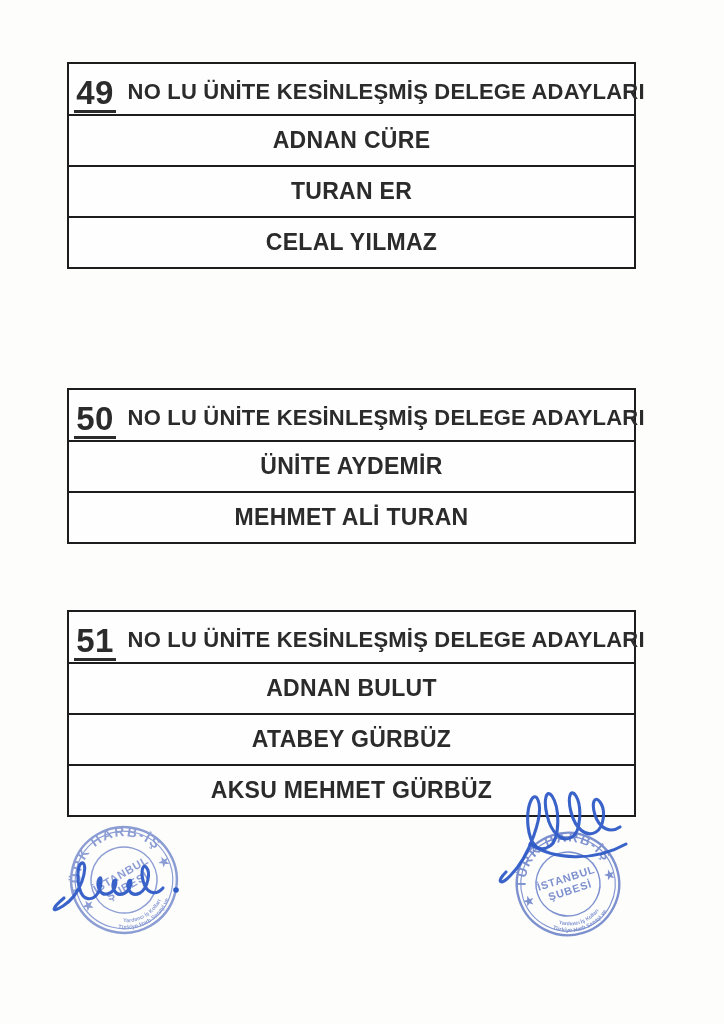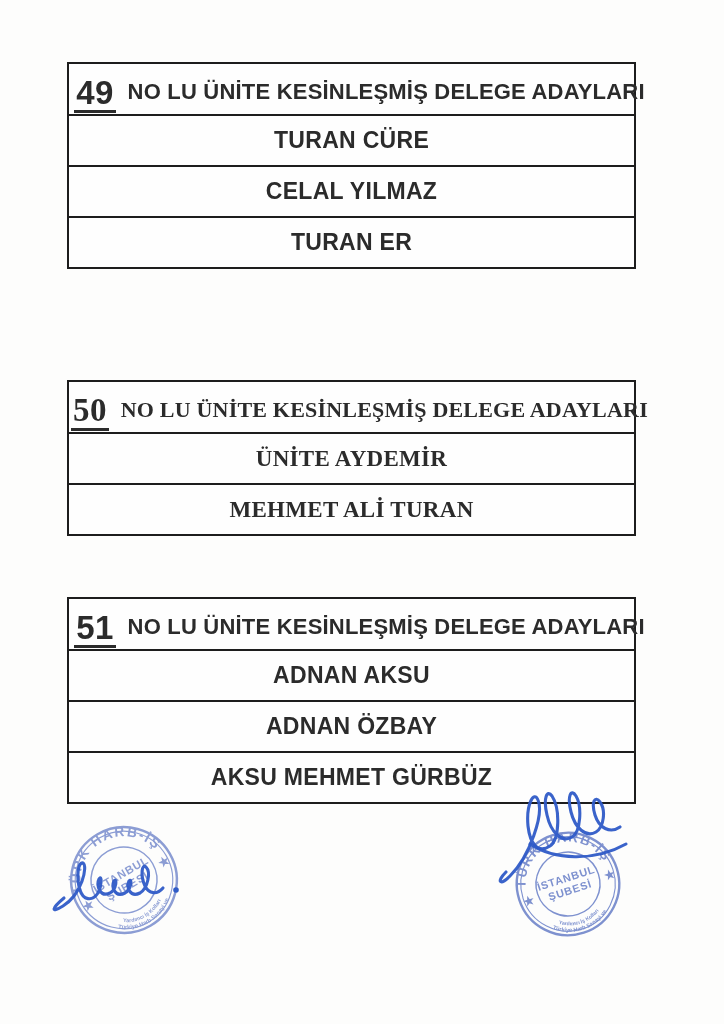--- a/index.html
+++ b/index.html
@@ -9,22 +9,22 @@
     font-family:"Liberation Sans",sans-serif;
     color:var(--text,#2b2b2b);
   }
   
   .unit-table{
     position:absolute;left:67px;width:565px;
     border:2px solid var(--table-border,#1d1d1d);
     background:#fefefe;
   }
   .unit-table.t1{top:62px;}
-  .unit-table.t2{top:380px;font-family:Liberation Serif, serif;}
-  .unit-table.t3{top:597px;}
+  .unit-table.t2{top:388px;}
+  .unit-table.t3{top:610px;}
   .row{
     height:49px;border-top:2px solid var(--table-border,#1d1d1d);
     display:flex;align-items:center;justify-content:center;
     font-weight:bold;font-size:23px;letter-spacing:.3px;
     white-space:nowrap;
   }
   .row.header{height:50px;border-top:none;align-items:baseline;gap:12px;
     padding-top:6px;box-sizing:border-box;padding-left:16px;}
   .unit-num{
     font-size:33px;line-height:1;font-weight:bold;
@@ -50,27 +50,27 @@
 <body style="--stamp-ink: #6d83c9; --signature-ink: #2f5bc7; --table-border: #1d1d1d; --text: #2b2b2b;">
 
 <div class="page">
 
   <section class="unit-table t1">
     <div class="row header">
       <span class="unit-num">49</span>
       <span class="unit-title">NO LU ÜNİTE KESİNLEŞMİŞ DELEGE ADAYLARI</span>
     </div>
     <div class="row">
-      <span>TURAN CÜRE</span>
+      <span>ADNAN CÜRE</span>
+    </div>
+    <div class="row">
+      <span>TURAN ER</span>
     </div>
     <div class="row">
       <span>CELAL YILMAZ</span>
-    </div>
-    <div class="row">
-      <span>TURAN ER</span>
     </div>
   </section>
 
   <section class="unit-table t2">
     <div class="row header">
       <span class="unit-num">50</span>
       <span class="unit-title">NO LU ÜNİTE KESİNLEŞMİŞ DELEGE ADAYLARI</span>
     </div>
     <div class="row">
       <span>ÜNİTE AYDEMİR</span>
@@ -79,24 +79,24 @@
       <span>MEHMET ALİ TURAN</span>
     </div>
   </section>
 
   <section class="unit-table t3">
     <div class="row header">
       <span class="unit-num">51</span>
       <span class="unit-title">NO LU ÜNİTE KESİNLEŞMİŞ DELEGE ADAYLARI</span>
     </div>
     <div class="row">
-      <span>ADNAN AKSU</span>
+      <span>ADNAN BULUT</span>
     </div>
     <div class="row">
-      <span>ADNAN ÖZBAY</span>
+      <span>ATABEY GÜRBÜZ</span>
     </div>
     <div class="row">
       <span>AKSU MEHMET GÜRBÜZ</span>
     </div>
   </section>
 
   <svg class="stamp-wrap stamp-left" viewBox="0 0 160 160">
     <defs>
       <path id="arcTopL" d="M 27 80 A 53 53 0 0 1 133 80"></path>
       <path id="arcBot1L" d="M 24 84 A 56 56 0 0 0 136 84"></path>

